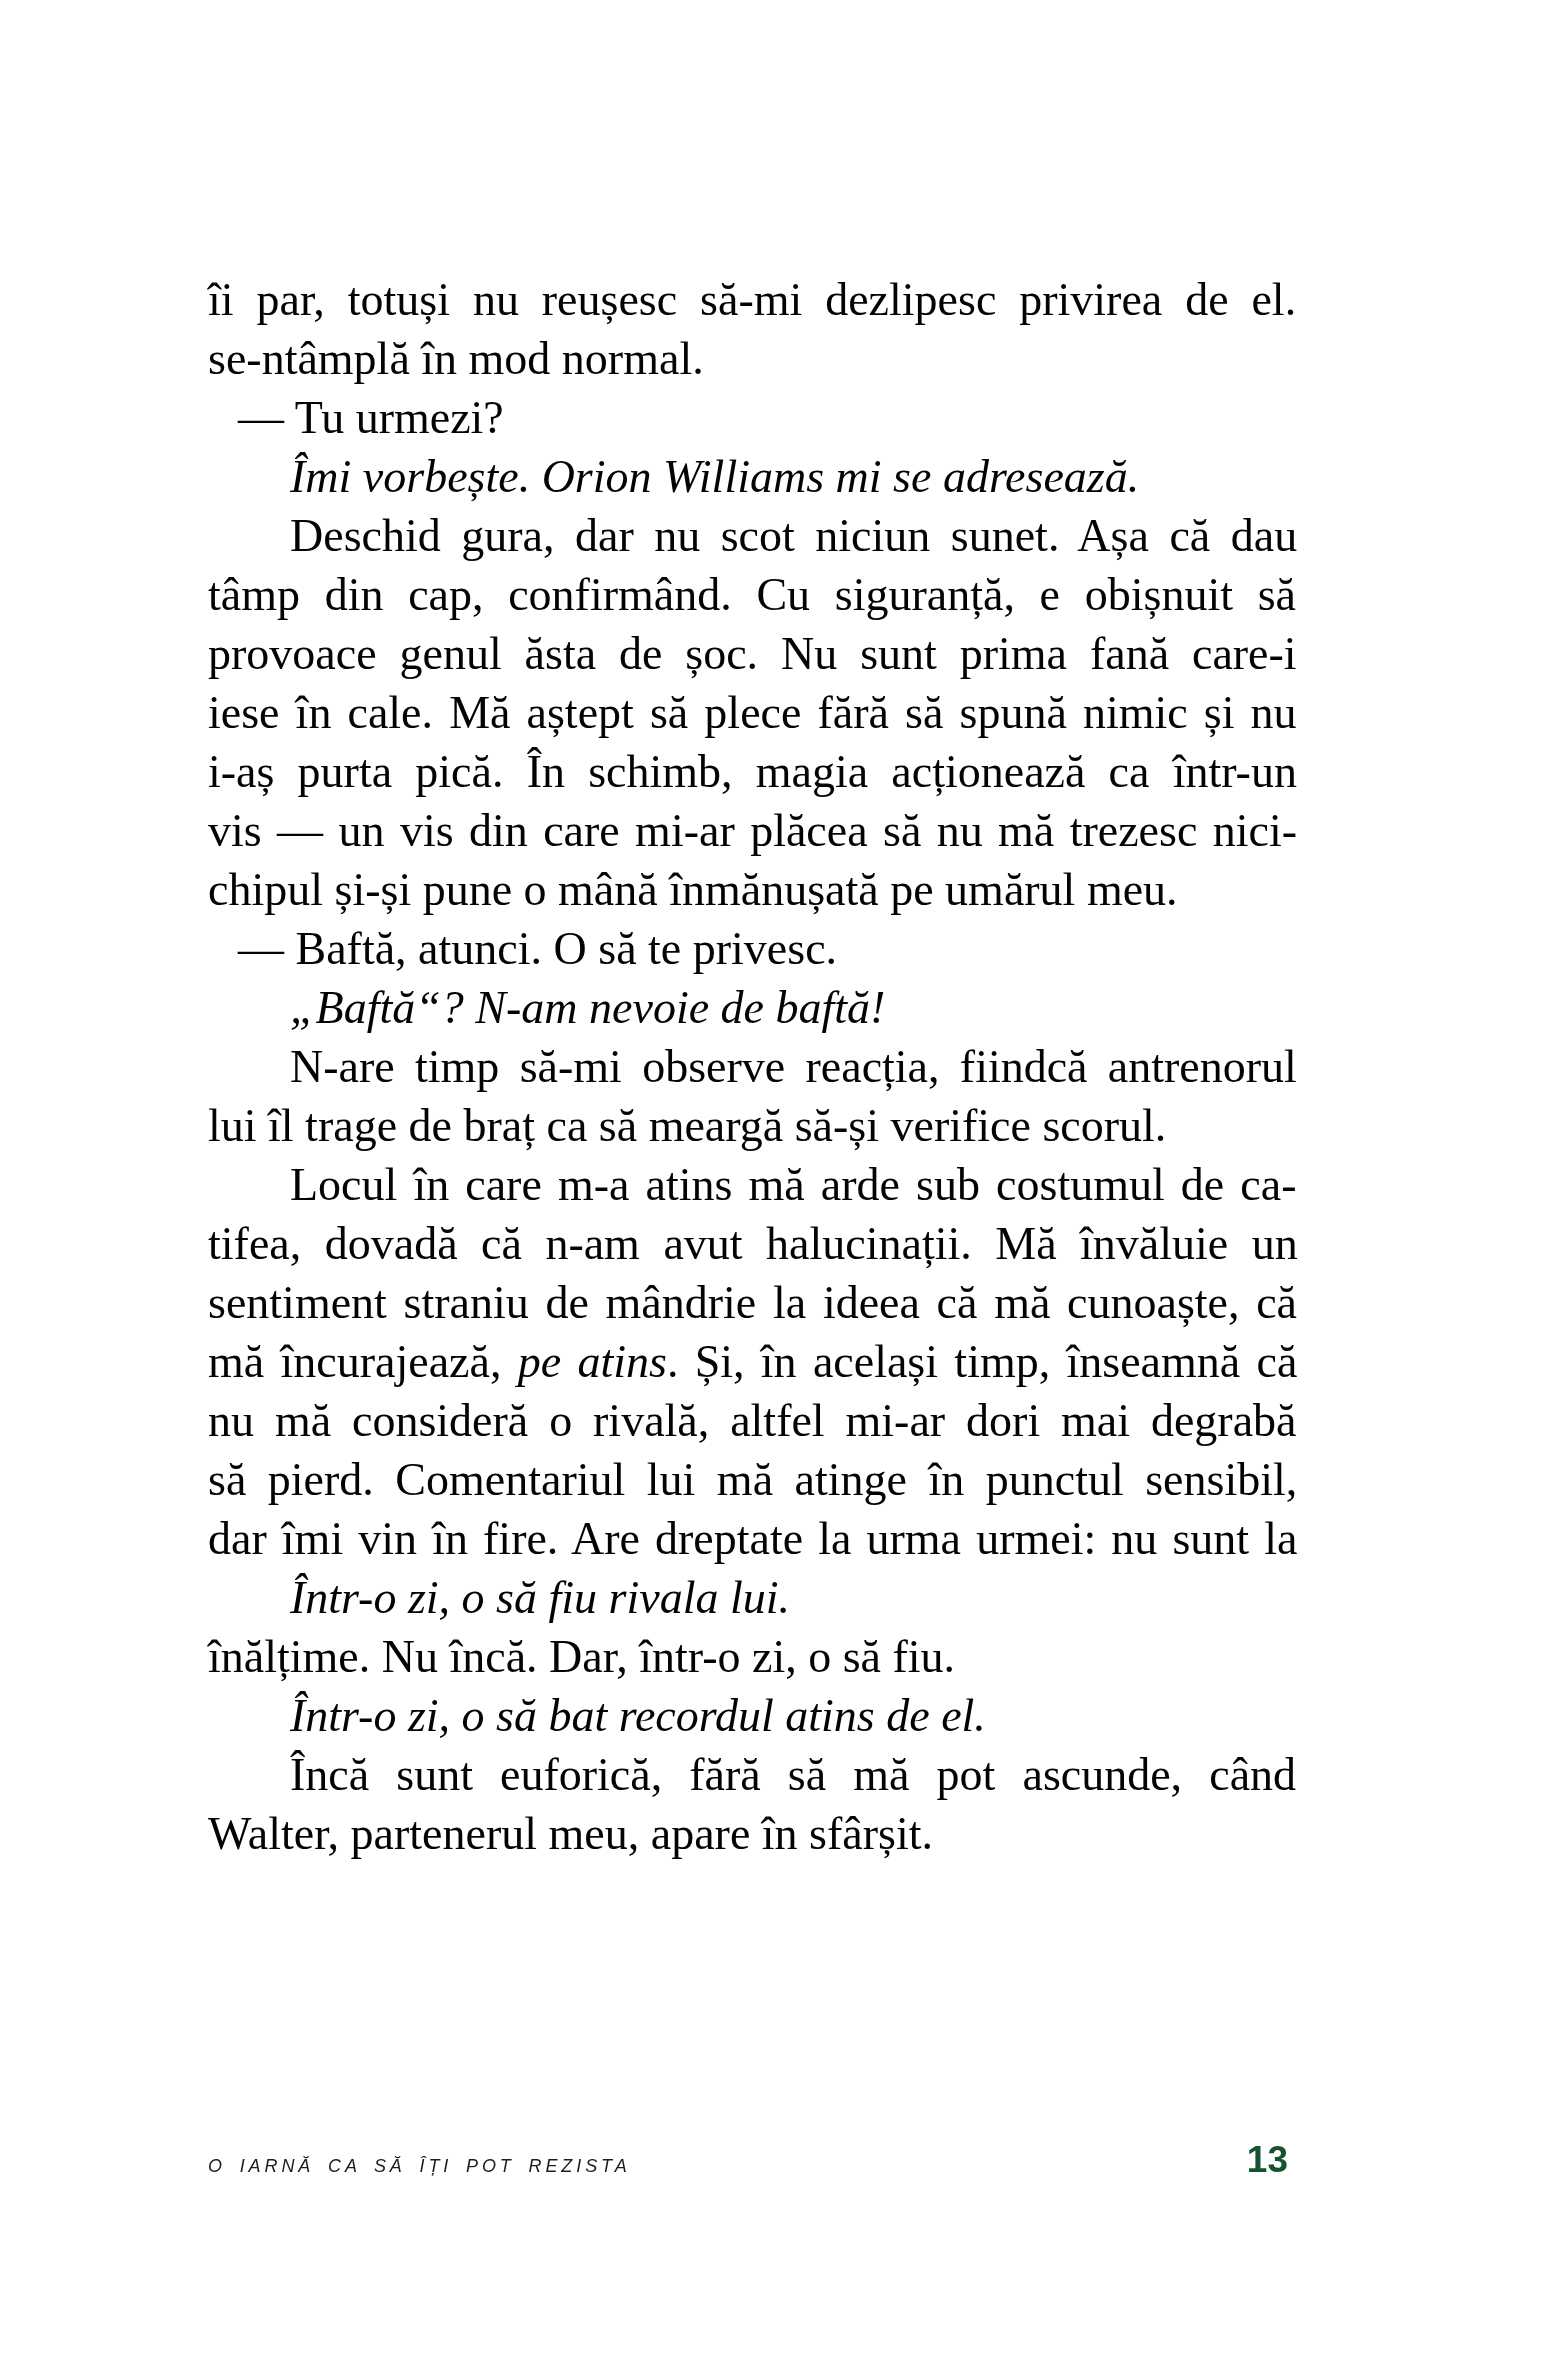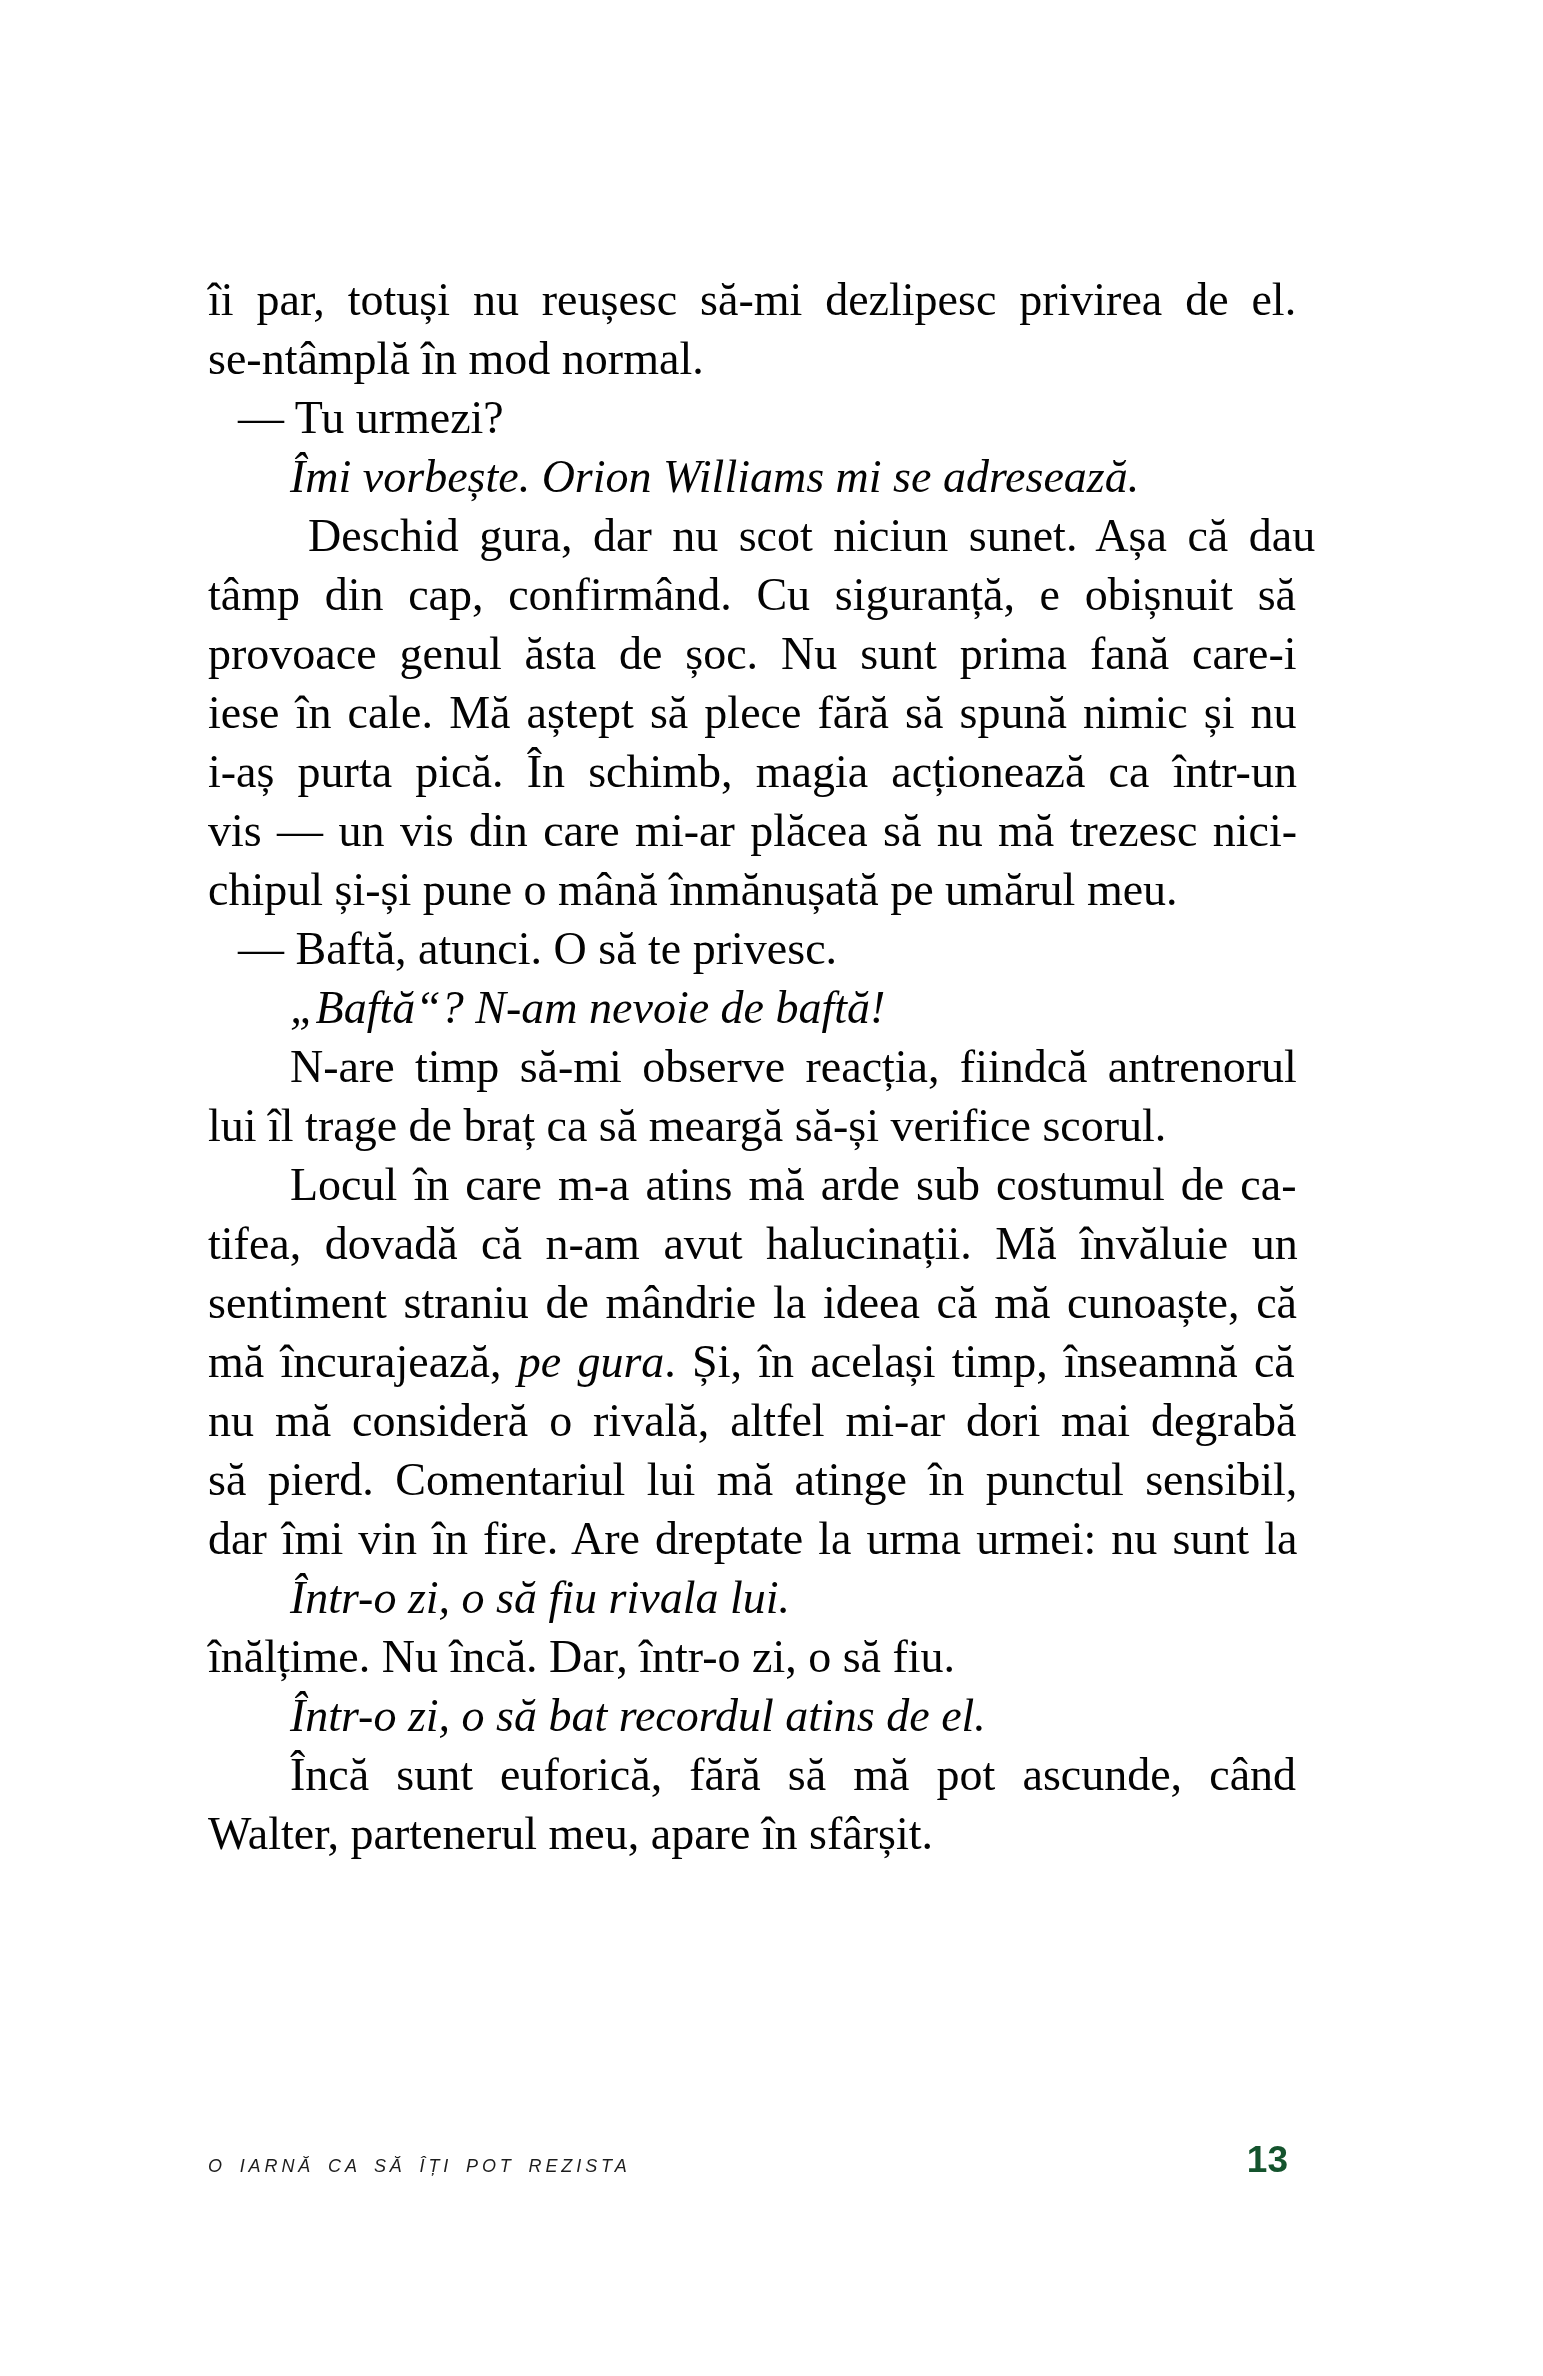--- a/index.html
+++ b/index.html
@@ -62,35 +62,35 @@
 </head>
 <body>
 
 <div class="page">
 
   <div class="body-text">
       <div class="line indent-none"><span class="line-content" style="word-spacing: 11.4px;"><span>îi par, totuși nu reușesc să-mi dezlipesc privirea de el.</span></span></div>
       <div class="line indent-none"><span class="line-content"><span>se-ntâmplă în mod normal.</span></span></div>
       <div class="line indent-dash"><span class="line-content"><span>— Tu urmezi?</span></span></div>
       <div class="line indent-para"><span class="line-content italic"><span>Îmi vorbește. Orion Williams mi se adresează.</span></span></div>
-      <div class="line indent-para"><span class="line-content" style="word-spacing: 9px; margin-left: 18px;"><span>Deschid gura, dar nu scot niciun sunet. Așa că dau</span></span></div>
+      <div class="line indent-para"><span class="line-content" style="word-spacing: 9px;"><span>Deschid gura, dar nu scot niciun sunet. Așa că dau</span></span></div>
       <div class="line indent-none"><span class="line-content" style="word-spacing: 13.2px;"><span>tâmp din cap, confirmând. Cu siguranță, e obișnuit să</span></span></div>
       <div class="line indent-none"><span class="line-content" style="word-spacing: 11.4px;"><span>provoace genul ăsta de șoc. Nu sunt prima fană care-i</span></span></div>
       <div class="line indent-none"><span class="line-content" style="word-spacing: 4.6px;"><span>iese în cale. Mă aștept să plece fără să spună nimic și nu</span></span></div>
       <div class="line indent-none"><span class="line-content" style="word-spacing: 11.7px;"><span>i-aș purta pică. În schimb, magia acționează ca într-un</span></span></div>
       <div class="line indent-none"><span class="line-content" style="word-spacing: 3.9px;"><span>vis — un vis din care mi-ar plăcea să nu mă trezesc nici-</span></span></div>
       <div class="line indent-none"><span class="line-content"><span>chipul și-și pune o mână înmănușată pe umărul meu.</span></span></div>
       <div class="line indent-dash"><span class="line-content"><span>— Baftă, atunci. O să te privesc.</span></span></div>
       <div class="line indent-para"><span class="line-content italic"><span>„Baftă“? N-am nevoie de baftă!</span></span></div>
       <div class="line indent-para"><span class="line-content" style="word-spacing: 8.8px;"><span>N-are timp să-mi observe reacția, fiindcă antrenorul</span></span></div>
       <div class="line indent-none"><span class="line-content"><span>lui îl trage de braț ca să meargă să-și verifice scorul.</span></span></div>
       <div class="line indent-para"><span class="line-content" style="word-spacing: 4.6px;"><span>Locul în care m-a atins mă arde sub costumul de ca-</span></span></div>
       <div class="line indent-none"><span class="line-content" style="word-spacing: 12px;"><span>tifea, dovadă că n-am avut halucinații. Mă învăluie un</span></span></div>
       <div class="line indent-none"><span class="line-content" style="word-spacing: 5.2px;"><span>sentiment straniu de mândrie la ideea că mă cunoaște, că</span></span></div>
-      <div class="line indent-none"><span class="line-content" style="word-spacing: 4.8px;"><span>mă încurajează, </span><span class="italic">pe gura</span><span>. Și, în același timp, înseamnă că</span></span></div>
+      <div class="line indent-none"><span class="line-content" style="word-spacing: 4.8px;"><span>mă încurajează, </span><span class="italic">pe atins</span><span>. Și, în același timp, înseamnă că</span></span></div>
       <div class="line indent-none"><span class="line-content" style="word-spacing: 9.4px;"><span>nu mă consideră o rivală, altfel mi-ar dori mai degrabă</span></span></div>
       <div class="line indent-none"><span class="line-content" style="word-spacing: 10px;"><span>să pierd. Comentariul lui mă atinge în punctul sensibil,</span></span></div>
       <div class="line indent-none"><span class="line-content" style="word-spacing: 3.6px;"><span>dar îmi vin în fire. Are dreptate la urma urmei: nu sunt la</span></span></div>
       <div class="line indent-para"><span class="line-content italic"><span>Într-o zi, o să fiu rivala lui.</span></span></div>
       <div class="line indent-none"><span class="line-content"><span>înălțime. Nu încă. Dar, într-o zi, o să fiu.</span></span></div>
       <div class="line indent-para"><span class="line-content italic"><span>Într-o zi, o să bat recordul atins de el.</span></span></div>
       <div class="line indent-para"><span class="line-content" style="word-spacing: 15.6px;"><span>Încă sunt euforică, fără să mă pot ascunde, când</span></span></div>
       <div class="line indent-none"><span class="line-content"><span>Walter, partenerul meu, apare în sfârșit.</span></span></div>
     </div>
 

